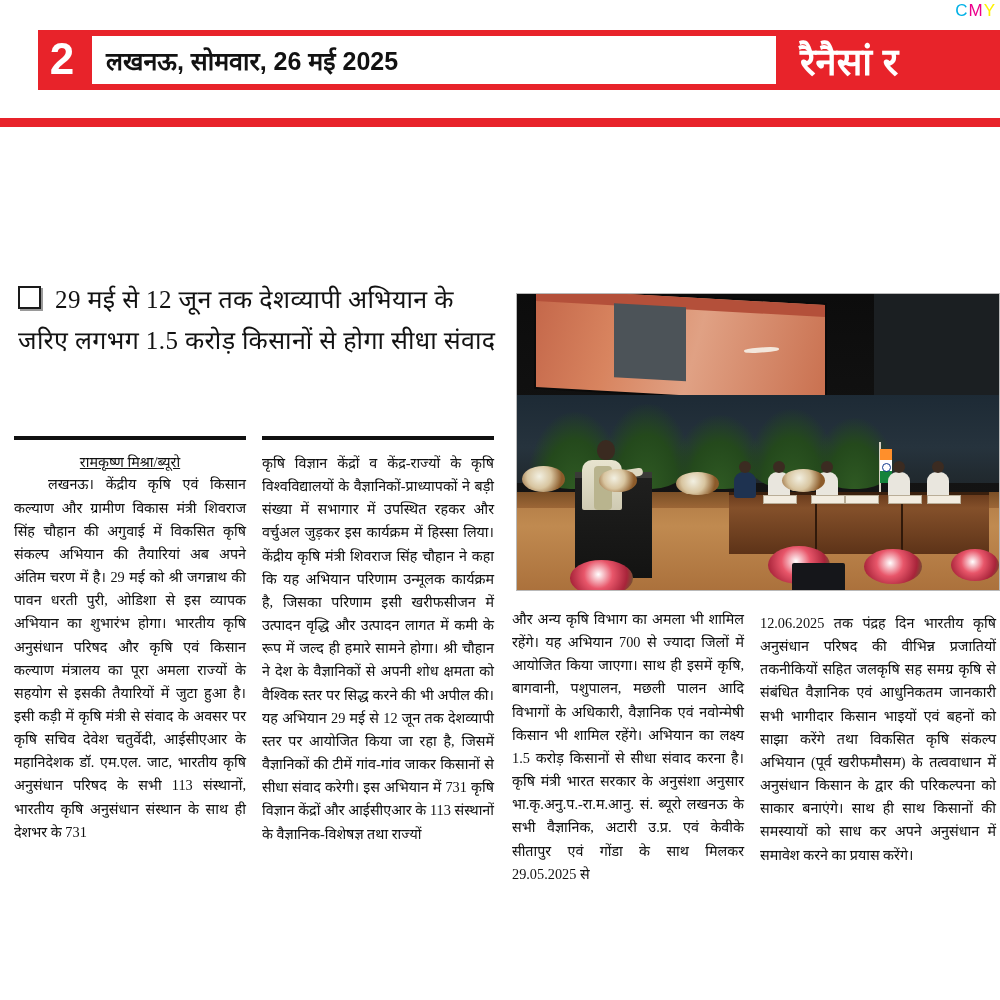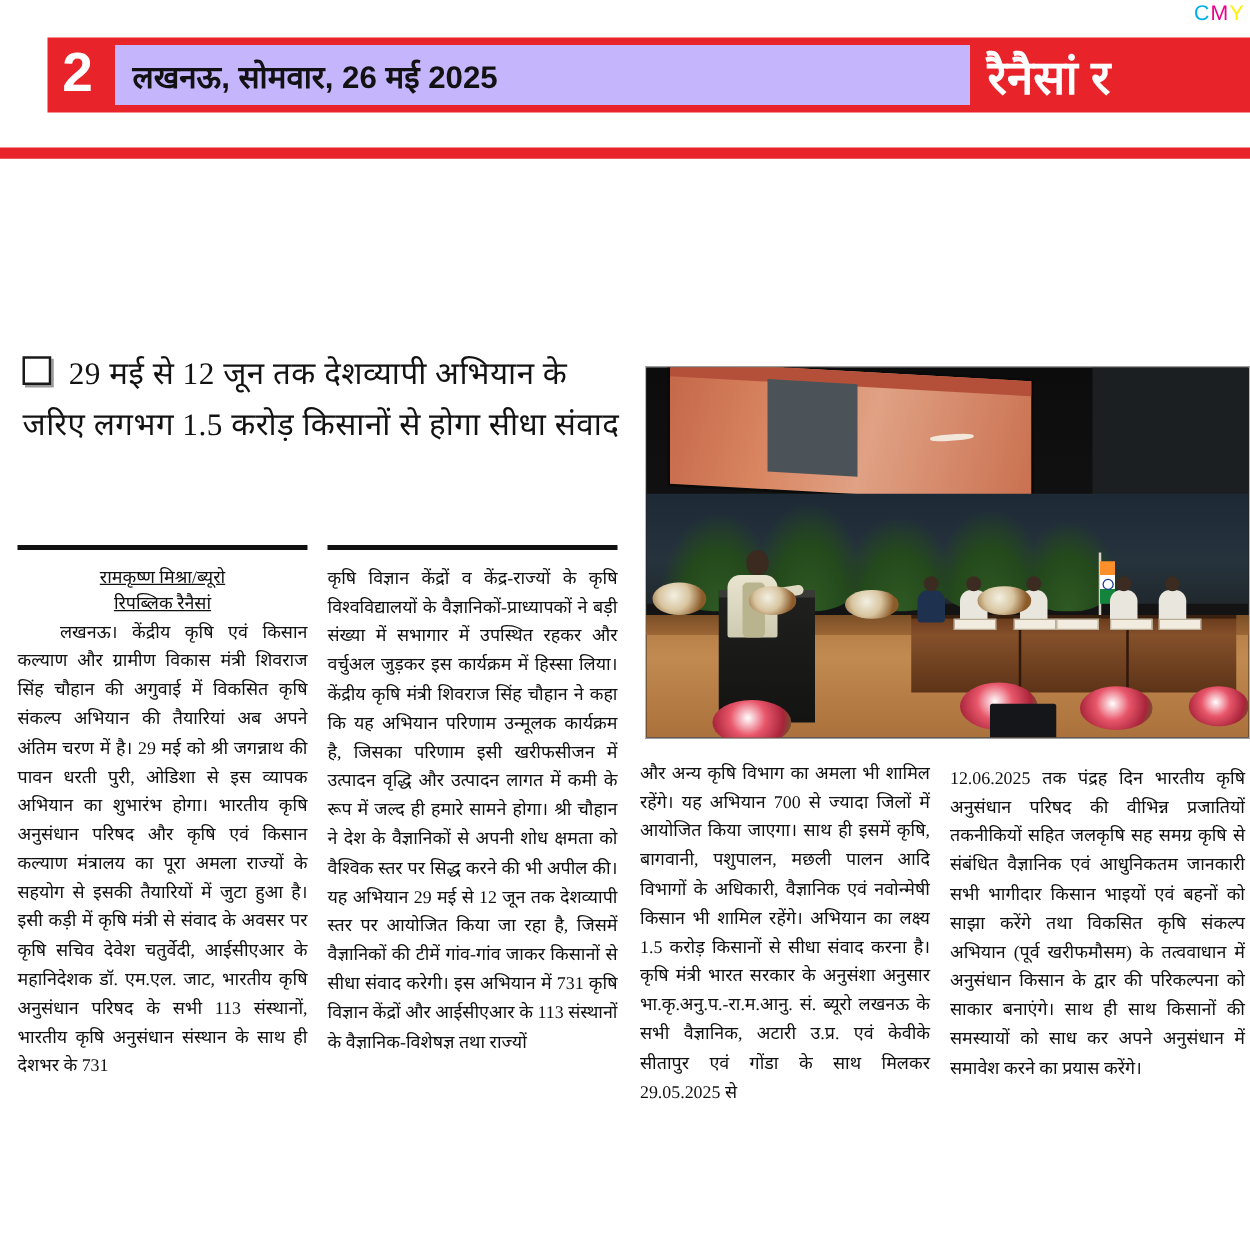--- a/index.html
+++ b/index.html
@@ -29,22 +29,22 @@
     background:#e8232a;
     display:flex; align-items:stretch;
   }
   .pageno{
     width:48px; display:flex; align-items:center; justify-content:center;
     color:#ffffff; font-size:44px; font-weight:bold;
     font-family:"Liberation Sans", sans-serif;
     line-height:1; padding-bottom:2px;
   }
   .datebox{
-    background:#c4b5fd;
-    margin:6px 0 6px 6px;
+    background:#ffffff;
+    margin:6px 10px 6px 6px;
     flex:0 0 684px;
     display:flex; align-items:center;
     padding-left:14px;
     box-sizing:border-box;
   }
   .datetext{
     font-family:"Liberation Sans", sans-serif;
     font-size:25px; font-weight:bold; color:#121212;
     letter-spacing:0px; white-space:nowrap;
   }
@@ -332,21 +332,20 @@
   <div class="ph-flowers red" style="left:90%; bottom:3%;  width:10%; height:11%;"></div>
   <div class="ph-flowers red" style="left:11%; bottom:-2%; width:13%; height:12%;"></div>
   <div class="ph-monitor"></div>
 </div>
 
 <div class="colrule" style="left:14px; top:436px; width:232px; height:4px;"></div>
 <div class="colrule" style="left:262px; top:436px; width:232px; height:4px;"></div>
 
 <div class="col" id="c1">
   <p class="byline">रामकृष्ण मिश्रा/ब्यूरो</p>
-  <p class="byline">रिपब्लिक रैनैसां</p>
   <p class="indent">लखनऊ। केंद्रीय कृषि एवं किसान कल्याण और ग्रामीण विकास मंत्री शिवराज सिंह चौहान की अगुवाई में विकसित कृषि संकल्प अभियान की तैयारियां अब अपने अंतिम चरण में है। 29 मई को श्री जगन्नाथ की पावन धरती पुरी, ओडिशा से इस व्यापक अभियान का शुभारंभ होगा। भारतीय कृषि अनुसंधान परिषद और कृषि एवं किसान कल्याण मंत्रालय का पूरा अमला राज्यों के सहयोग से इसकी तैयारियों में जुटा हुआ है। इसी कड़ी में कृषि मंत्री से संवाद के अवसर पर कृषि सचिव देवेश चतुर्वेदी, आईसीएआर के महानिदेशक डॉ. एम.एल. जाट, भारतीय कृषि अनुसंधान परिषद के सभी 113 संस्थानों, भारतीय कृषि अनुसंधान संस्थान के साथ ही देशभर के 731</p>
 </div>
 
 <div class="col" id="c2">
   <p>कृषि विज्ञान केंद्रों व केंद्र-राज्यों के कृषि विश्वविद्यालयों के वैज्ञानिकों-प्राध्यापकों ने बड़ी संख्या में सभागार में उपस्थित रहकर और वर्चुअल जुड़कर इस कार्यक्रम में हिस्सा लिया। केंद्रीय कृषि मंत्री शिवराज सिंह चौहान ने कहा कि यह अभियान परिणाम उन्मूलक कार्यक्रम है, जिसका परिणाम इसी खरीफसीजन में उत्पादन वृद्धि और उत्पादन लागत में कमी के रूप में जल्द ही हमारे सामने होगा। श्री चौहान ने देश के वैज्ञानिकों से अपनी शोध क्षमता को वैश्विक स्तर पर सिद्ध करने की भी अपील की। यह अभियान 29 मई से 12 जून तक देशव्यापी स्तर पर आयोजित किया जा रहा है, जिसमें वैज्ञानिकों की टीमें गांव-गांव जाकर किसानों से सीधा संवाद करेगी। इस अभियान में 731 कृषि विज्ञान केंद्रों और आईसीएआर के 113 संस्थानों के वैज्ञानिक-विशेषज्ञ तथा राज्यों</p>
 </div>
 
 <div class="col" id="c3">
   <p>और अन्य कृषि विभाग का अमला भी शामिल रहेंगे। यह अभियान 700 से ज्यादा जिलों में आयोजित किया जाएगा। साथ ही इसमें कृषि, बागवानी, पशुपालन, मछली पालन आदि विभागों के अधिकारी, वैज्ञानिक एवं नवोन्मेषी किसान भी शामिल रहेंगे। अभियान का लक्ष्य 1.5 करोड़ किसानों से सीधा संवाद करना है। कृषि मंत्री भारत सरकार के अनुसंशा अनुसार भा.कृ.अनु.प.-रा.म.आनु. सं. ब्यूरो लखनऊ के सभी वैज्ञानिक, अटारी उ.प्र. एवं केवीके सीतापुर एवं गोंडा के साथ मिलकर 29.05.2025 से</p>
 </div>

